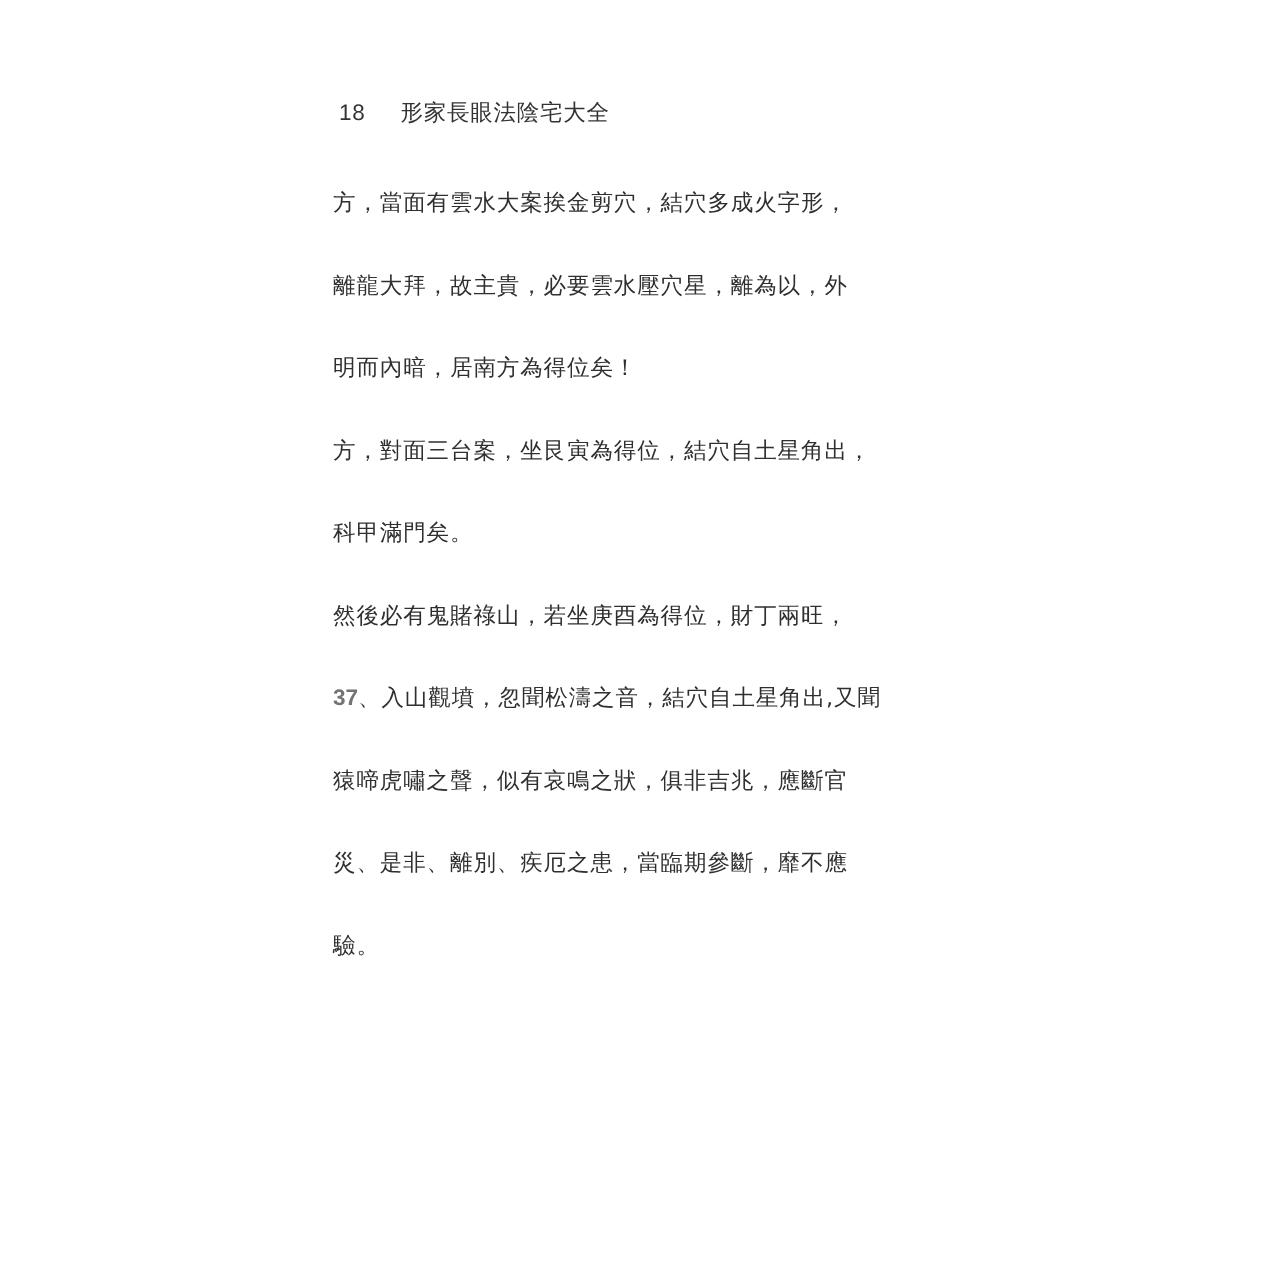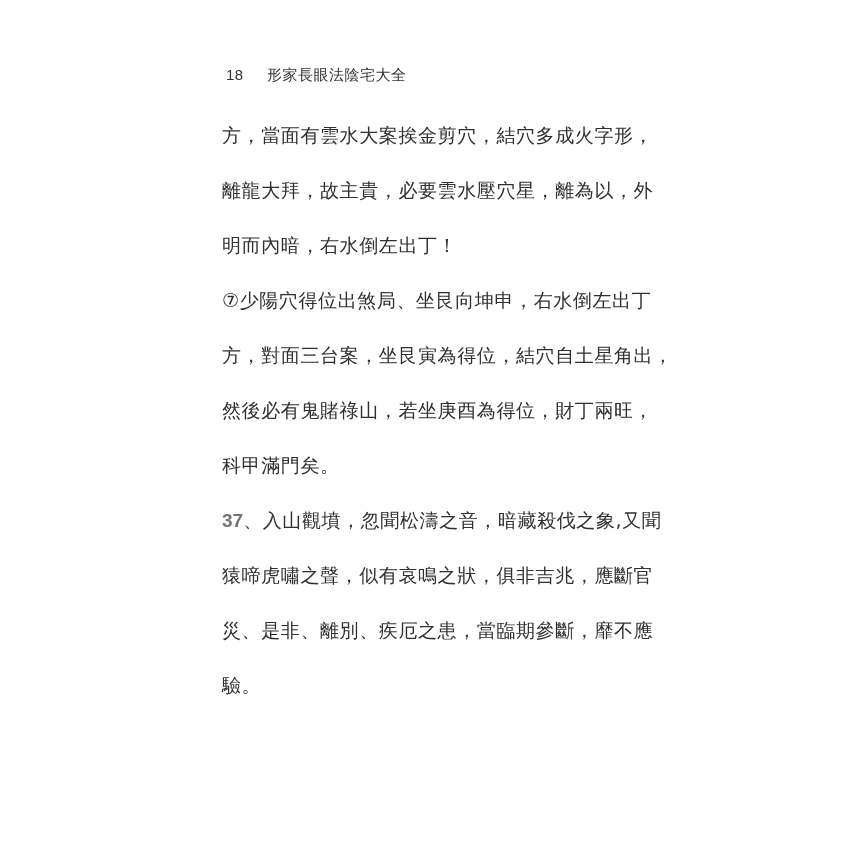--- a/index.html
+++ b/index.html
@@ -37,21 +37,21 @@
   }
   .body-text {
     position: absolute;
     left: 222px;
     top: 118px;
     width: 420px;
   }
   .line {
     height: 55px;
     line-height: 34px;
-    font-size: 19px;
+    font-size: 15px;
     letter-spacing: 0.6px;
     white-space: nowrap;
     color: #2f2f2f;
   }
   .line .num {
     font-family: "Liberation Sans", sans-serif;
     font-weight: bold;
     color: #737373;
     letter-spacing: 0;
   }
@@ -62,25 +62,24 @@
 <div class="page">
 
   <div class="running-header">
     <span class="page-number">18</span>
     <span class="book-title">形家長眼法陰宅大全</span>
   </div>
 
   <div class="body-text">
     <div class="line"><span class="num"></span><span>方，當面有雲水大案挨金剪穴，結穴多成火字形，</span></div>
     <div class="line"><span class="num"></span><span>離龍大拜，故主貴，必要雲水壓穴星，離為以，外</span></div>
-    <div class="line"><span class="num"></span><span>明而內暗，右水倒左出丁！</span></div>
-    <div class="line"><span class="num"></span><span>⑦少陽穴得位出煞局、坐艮向坤申，右水倒左出丁</span></div>
+    <div class="line"><span class="num"></span><span>明而內暗，居南方為得位矣！</span></div>
     <div class="line"><span class="num"></span><span>方，對面三台案，坐艮寅為得位，結穴自土星角出，</span></div>
+    <div class="line"><span class="num"></span><span>科甲滿門矣。</span></div>
     <div class="line"><span class="num"></span><span>然後必有鬼賭祿山，若坐庚酉為得位，財丁兩旺，</span></div>
-    <div class="line"><span class="num"></span><span>科甲滿門矣。</span></div>
-    <div class="line"><span class="num">37</span><span>、入山觀墳，忽聞松濤之音，暗藏殺伐之象,又聞</span></div>
+    <div class="line"><span class="num">37</span><span>、入山觀墳，忽聞松濤之音，結穴自土星角出,又聞</span></div>
     <div class="line"><span class="num"></span><span>猿啼虎嘯之聲，似有哀鳴之狀，俱非吉兆，應斷官</span></div>
     <div class="line"><span class="num"></span><span>災、是非、離別、疾厄之患，當臨期參斷，靡不應</span></div>
     <div class="line"><span class="num"></span><span>驗。</span></div>
 
   </div>
 
 </div>
 
 </body></html>

